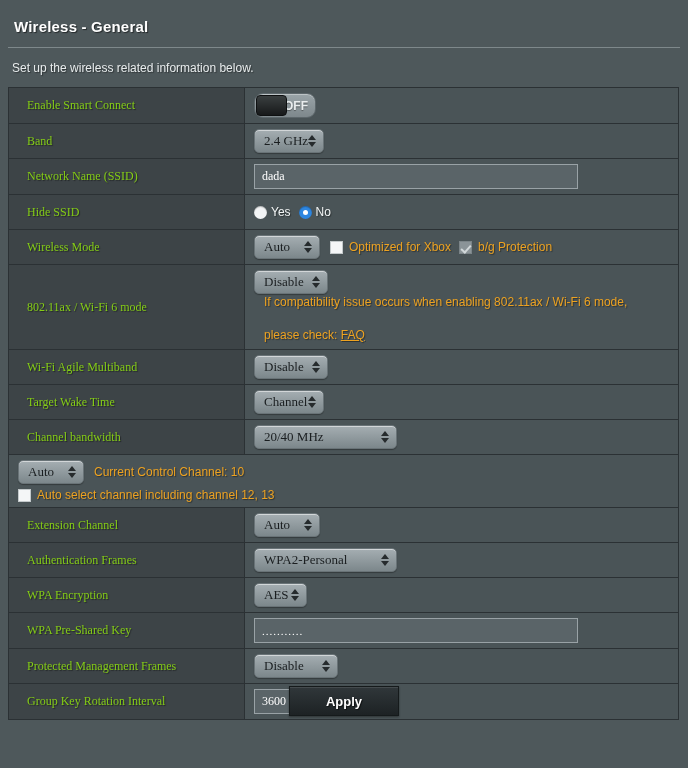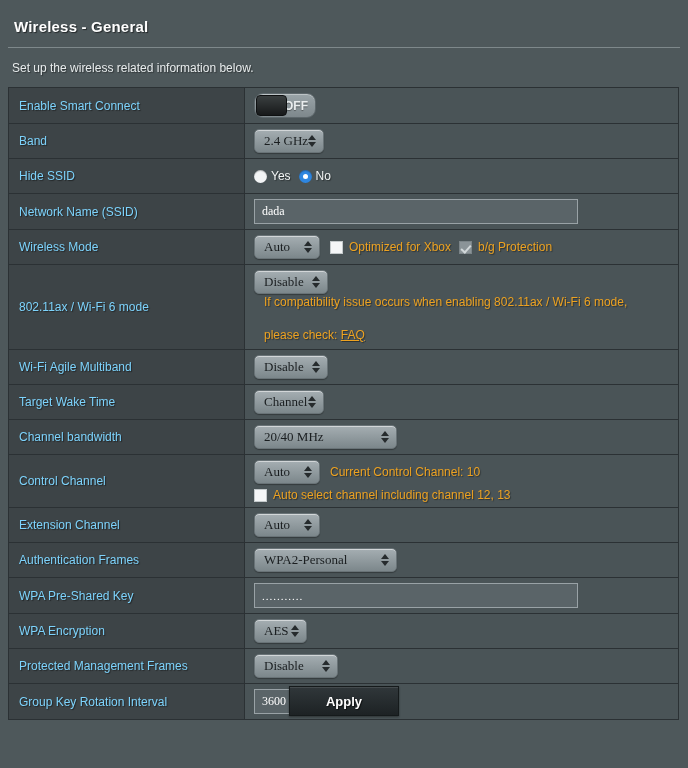--- a/index.html
+++ b/index.html
@@ -56,24 +56,25 @@
     background: #4a5457;
   }
   .row:last-child { border-bottom: none; }
   .row .cell-label {
     width: 236px;
     flex: 0 0 236px;
     background: #3d4447;
     border-right: 1px solid #2b3134;
     display: flex;
     align-items: center;
-    padding: 0 0 0 10px;
-    font-size: 12px;
-    color: #7dd3fc;
+    padding: 0 0 0 18px;
+    font-size: 12px;
+    color: #84cc16;
     text-shadow: 1px 1px 1px rgba(0,0,0,0.45);
+    font-family: Liberation Serif, serif;
   }
   .row .cell-value {
     flex: 1 1 auto;
     display: flex;
     align-items: center;
     flex-wrap: wrap;
     padding: 5px 0 5px 9px;
     gap: 0;
   }
   .row-tall { min-height: 47px; }
@@ -298,45 +299,45 @@
           <span>2.4 GHz</span>
           <span class="arrows">
               <i class="up"></i>
               <i class="down"></i>
             </span>
         </div>
       </div>
     </div>
 
     <div class="row">
+      <div class="cell-label">Network Name (SSID)</div>
+      <div class="cell-value">
+        <div class="text-input input-ssid">
+          <span>dada</span>
+        </div>
+      </div>
+    </div>
+
+    <div class="row">
       <div class="cell-label">Hide SSID</div>
       <div class="cell-value">
         <div class="radio-group">
           <div class="radio-item">
             <span class="radio"></span>
             <span class="radio-label">Yes</span>
           </div>
           <div class="radio-item">
             <span class="radio checked"></span>
             <span class="radio-label">No</span>
           </div>
         </div>
       </div>
     </div>
 
     <div class="row">
-      <div class="cell-label">Network Name (SSID)</div>
-      <div class="cell-value">
-        <div class="text-input input-ssid">
-          <span>dada</span>
-        </div>
-      </div>
-    </div>
-
-    <div class="row">
       <div class="cell-label">Wireless Mode</div>
       <div class="cell-value">
         <div class="select sel-w-auto">
           <span>Auto</span>
           <span class="arrows">
               <i class="up"></i>
               <i class="down"></i>
             </span>
         </div>
         <div class="check-item inline-gap">
@@ -403,21 +404,20 @@
           <span>20/40 MHz</span>
           <span class="arrows">
               <i class="up"></i>
               <i class="down"></i>
             </span>
         </div>
       </div>
     </div>
 
     <div class="row row-tall">
-      <div class="cell-label">Control Channel</div>
       <div class="cell-value">
         <div class="stack">
           <div class="stack-line">
             <div class="select sel-w-auto">
               <span>Auto</span>
               <span class="arrows">
                   <i class="up"></i>
                   <i class="down"></i>
                 </span>
             </div>
@@ -453,37 +453,37 @@
           <span>WPA2-Personal</span>
           <span class="arrows">
               <i class="up"></i>
               <i class="down"></i>
             </span>
         </div>
       </div>
     </div>
 
     <div class="row">
+      <div class="cell-label">WPA Encryption</div>
+      <div class="cell-value">
+        <div class="select sel-w-aes">
+          <span>AES</span>
+          <span class="arrows">
+              <i class="up"></i>
+              <i class="down"></i>
+            </span>
+        </div>
+      </div>
+    </div>
+
+    <div class="row">
       <div class="cell-label">WPA Pre-Shared Key</div>
       <div class="cell-value">
         <div class="text-input input-psk">
           <span>...........</span>
-        </div>
-      </div>
-    </div>
-
-    <div class="row">
-      <div class="cell-label">WPA Encryption</div>
-      <div class="cell-value">
-        <div class="select sel-w-aes">
-          <span>AES</span>
-          <span class="arrows">
-              <i class="up"></i>
-              <i class="down"></i>
-            </span>
         </div>
       </div>
     </div>
 
     <div class="row">
       <div class="cell-label">Protected Management Frames</div>
       <div class="cell-value">
         <div class="select sel-w-pmf">
           <span>Disable</span>
           <span class="arrows">

